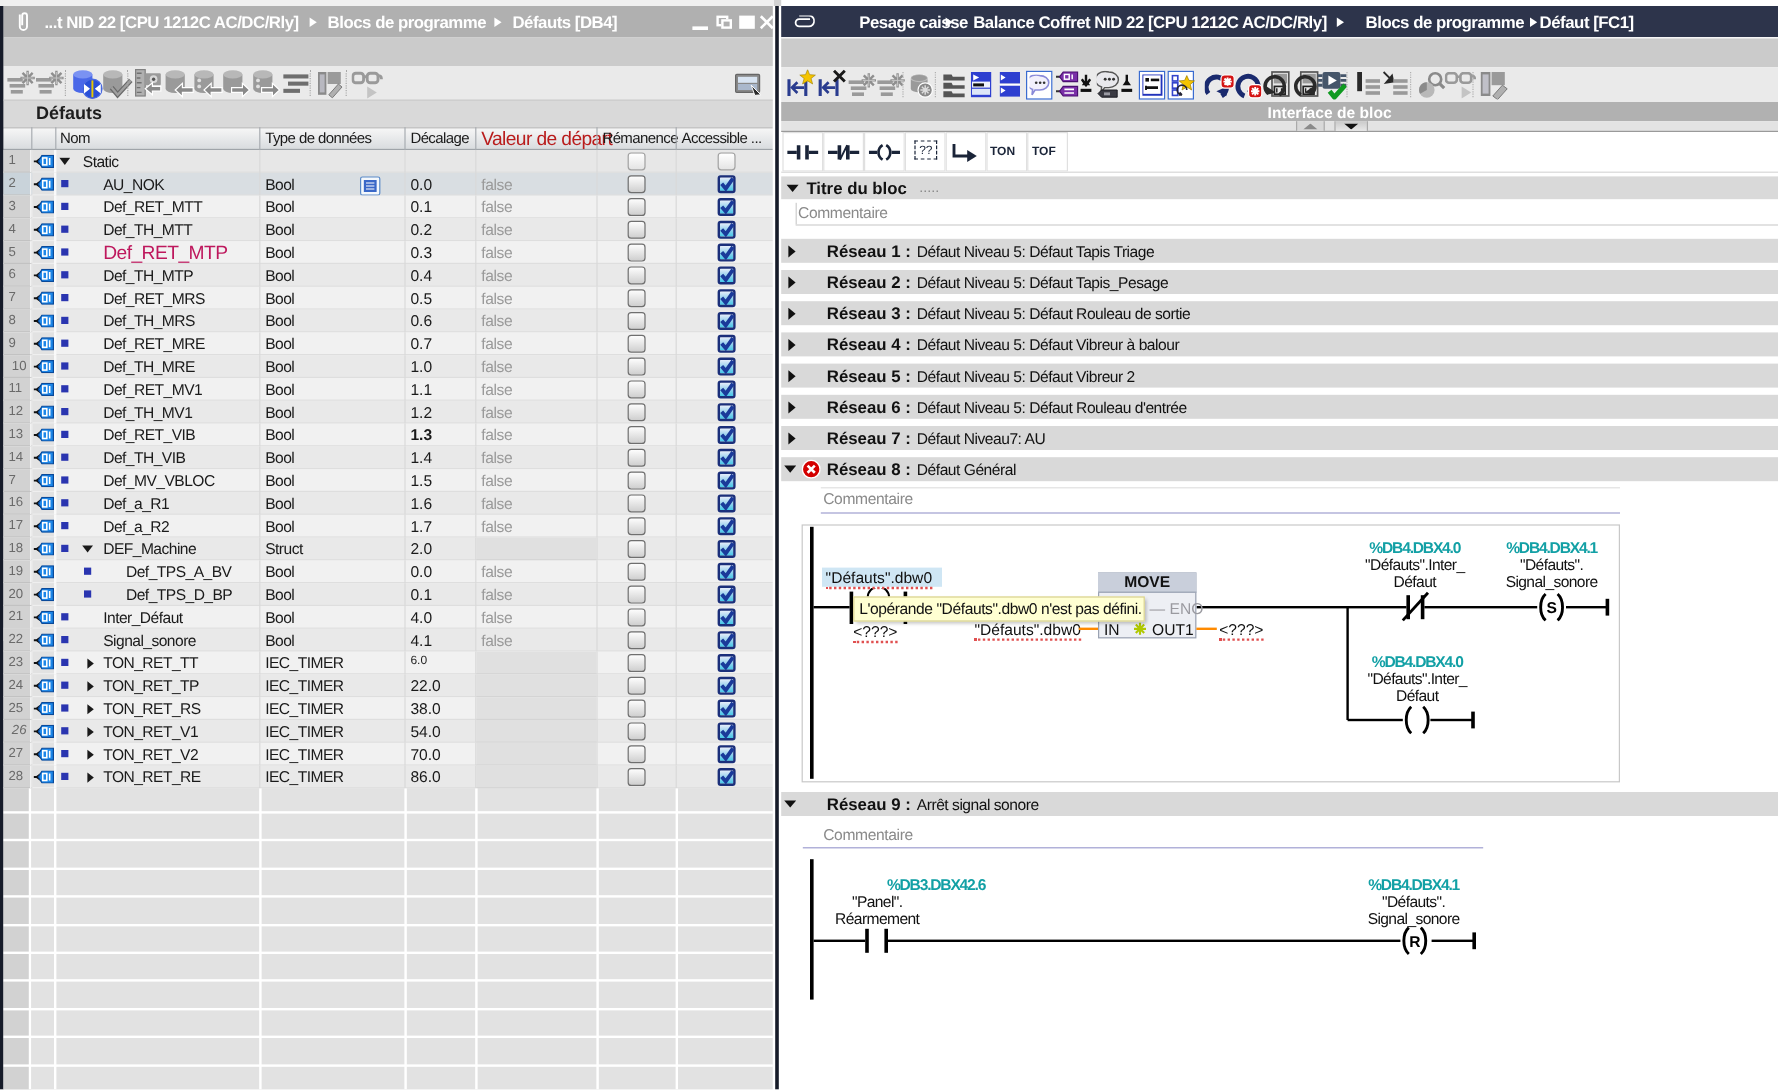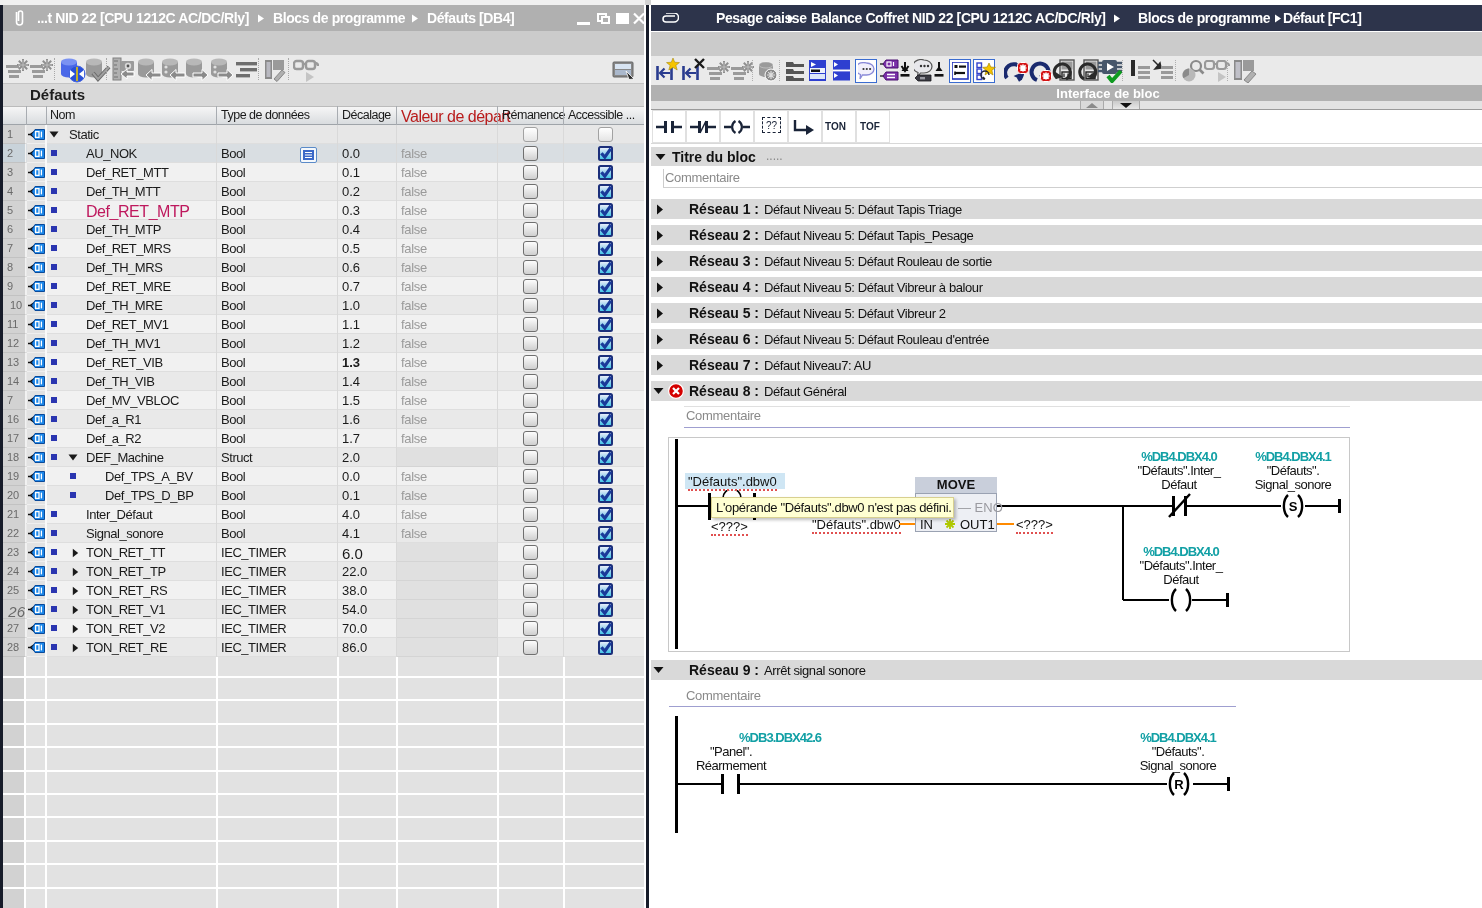--- a/index.html
+++ b/index.html
@@ -727,21 +727,21 @@
       <path d="M7 0.5 l-3 5 l3 5 h9.5 v-10 z" fill="#1c86e8" stroke="#0a4a9a" stroke-width="1"></path>
       <rect x="7.6" y="2.6" width="3.4" height="5.8" fill="none" stroke="#fff" stroke-width="1.3"></rect>
       <path d="M13.4 2.6 v5.8" stroke="#fff" stroke-width="1.3"></path>
     </svg>
     <div class="ab" style="left:51px;top:548.5px;width:6px;height:6px;background:#2a35b0;"></div>
     <svg class="ab" style="left:72px;top:547.5px;" width="7" height="10" viewBox="0 0 7 10">
       <path d="M0.8 0.8 l5.4 4.2 l-5.4 4.2 z" fill="#1a1a1a"></path>
     </svg>
     <div class="ab" style="left:86px;top:544.5px;font-size:13px;letter-spacing:-0.45px;color:#1a1a1a;">TON_RET_TT</div>
     <div class="ab" style="left:221px;top:544.5px;font-size:13px;letter-spacing:-0.45px;color:#1a1a1a;">IEC_TIMER</div>
-    <div class="ab" style="left:342px;top:544.5px;font-size:15px;color:#1a1a1a;">6.0</div>
+    <div class="ab" style="left:342px;top:544.5px;font-size:10px;color:#1a1a1a;">6.0</div>
     <div class="ab" style="left:397px;top:542.5px;width:100px;height:19.0px;background:#e0e0e0;border-bottom:1px solid #d4d4d4;"></div>
     <div class="ab" style="left:523px;top:544.5px;width:15px;height:15px;background:linear-gradient(#fdfdfd,#cfcfcf);border:1.5px solid #6f6f6f;border-radius:3px;"></div>
     <div class="ab" style="left:598px;top:544.5px;width:15px;height:15px;background:linear-gradient(#e6eefb,#9fd4ee 45%,#45c8e8);border:2px solid #1b2f7a;border-radius:2.5px;"></div>
     <svg class="ab" style="left:598px;top:542.5px;" width="16" height="17" viewBox="0 0 16 17">
       <path d="M3.4 9.2 l3.4 4 l6 -8.5" stroke="#1a3a9a" stroke-width="3.2" fill="none"></path>
     </svg>
     <div class="ab" style="left:3px;top:561.5px;width:641px;height:19.0px;background:#e9e9e9;border-bottom:1px solid #dedede;"></div>
     <div class="ab" style="left:3px;top:561.5px;width:23px;height:19.0px;background:#d2d2d2;border-bottom:1px solid #c2c2c2;border-right:1px solid #f2f2f2;color:#6a6a6a;font-size:11px;text-align:left;padding:3px 0 0 4px;">24</div>
     <div class="ab" style="left:27px;top:561.5px;width:18px;height:19.0px;background:#e2e2e2;border-bottom:1px solid #efefef;"></div>
     <div class="ab" style="left:45px;top:561.5px;width:2px;height:19.0px;background:#fafafa;"></div>
@@ -791,21 +791,21 @@
     <div class="ab" style="left:86px;top:582.5px;font-size:13px;letter-spacing:-0.45px;color:#1a1a1a;">TON_RET_RS</div>
     <div class="ab" style="left:221px;top:582.5px;font-size:13px;letter-spacing:-0.45px;color:#1a1a1a;">IEC_TIMER</div>
     <div class="ab" style="left:342px;top:582.5px;font-size:13px;color:#1a1a1a;">38.0</div>
     <div class="ab" style="left:397px;top:580.5px;width:100px;height:19.0px;background:#e0e0e0;border-bottom:1px solid #d4d4d4;"></div>
     <div class="ab" style="left:523px;top:582.5px;width:15px;height:15px;background:linear-gradient(#fdfdfd,#cfcfcf);border:1.5px solid #6f6f6f;border-radius:3px;"></div>
     <div class="ab" style="left:598px;top:582.5px;width:15px;height:15px;background:linear-gradient(#e6eefb,#9fd4ee 45%,#45c8e8);border:2px solid #1b2f7a;border-radius:2.5px;"></div>
     <svg class="ab" style="left:598px;top:580.5px;" width="16" height="17" viewBox="0 0 16 17">
       <path d="M3.4 9.2 l3.4 4 l6 -8.5" stroke="#1a3a9a" stroke-width="3.2" fill="none"></path>
     </svg>
     <div class="ab" style="left:3px;top:599.5px;width:641px;height:19.0px;background:#e9e9e9;border-bottom:1px solid #dedede;"></div>
-    <div class="ab" style="left:3px;top:599.5px;width:23px;height:19.0px;background:#d2d2d2;border-bottom:1px solid #c2c2c2;border-right:1px solid #f2f2f2;color:#6a6a6a;font-size:15px;text-align:right;padding:3px 0 0 4px;font-style:italic;">26</div>
+    <div class="ab" style="left:3px;top:599.5px;width:23px;height:19.0px;background:#d2d2d2;border-bottom:1px solid #c2c2c2;border-right:1px solid #f2f2f2;color:#6a6a6a;font-size:11px;text-align:center;padding:3px 0 0 4px;font-style:italic;">26</div>
     <div class="ab" style="left:27px;top:599.5px;width:18px;height:19.0px;background:#e2e2e2;border-bottom:1px solid #efefef;"></div>
     <div class="ab" style="left:45px;top:599.5px;width:2px;height:19.0px;background:#fafafa;"></div>
     <div class="ab" style="left:216px;top:599.5px;width:1px;height:19.0px;background:#d9d9d9;"></div>
     <div class="ab" style="left:337px;top:599.5px;width:1px;height:19.0px;background:#d9d9d9;"></div>
     <div class="ab" style="left:396px;top:599.5px;width:1px;height:19.0px;background:#d9d9d9;"></div>
     <div class="ab" style="left:497px;top:599.5px;width:1px;height:19.0px;background:#d9d9d9;"></div>
     <div class="ab" style="left:563px;top:599.5px;width:1px;height:19.0px;background:#d9d9d9;"></div>
     <svg class="ab" style="left:28px;top:603.5px;" width="17" height="11" viewBox="0 0 17 11">
       <path d="M0 5.5 h5 M2.5 5.5 l3 -2.2 v4.4 z" stroke="#111" stroke-width="1.6" fill="#111"></path>
       <path d="M7 0.5 l-3 5 l3 5 h9.5 v-10 z" fill="#1c86e8" stroke="#0a4a9a" stroke-width="1"></path>

